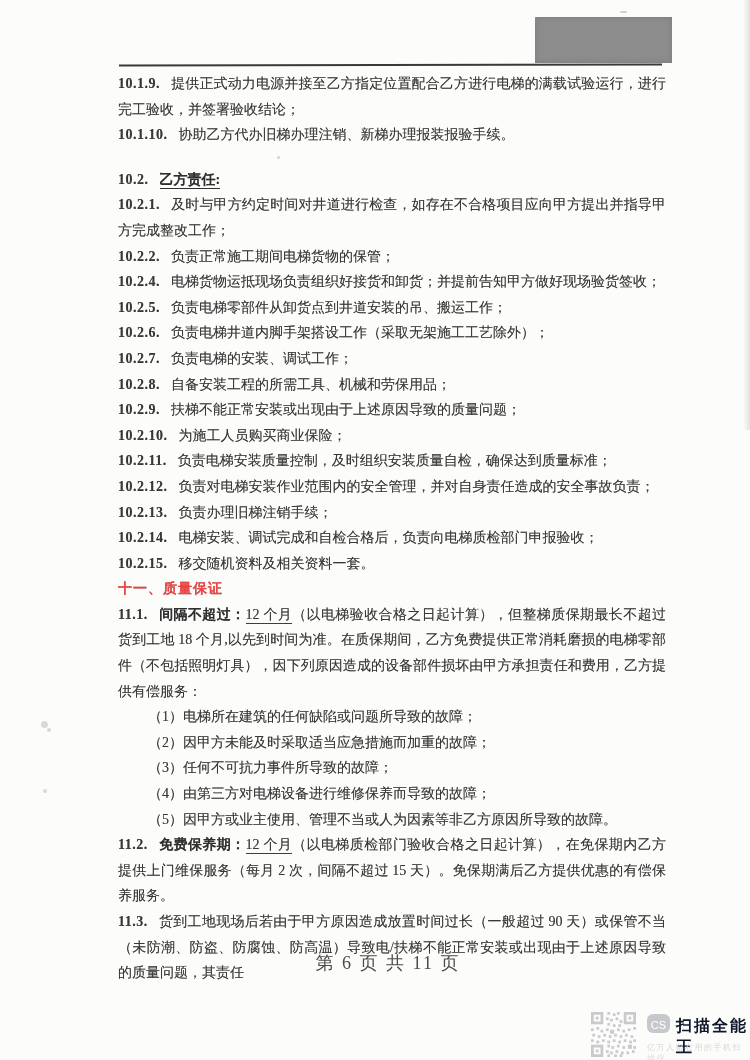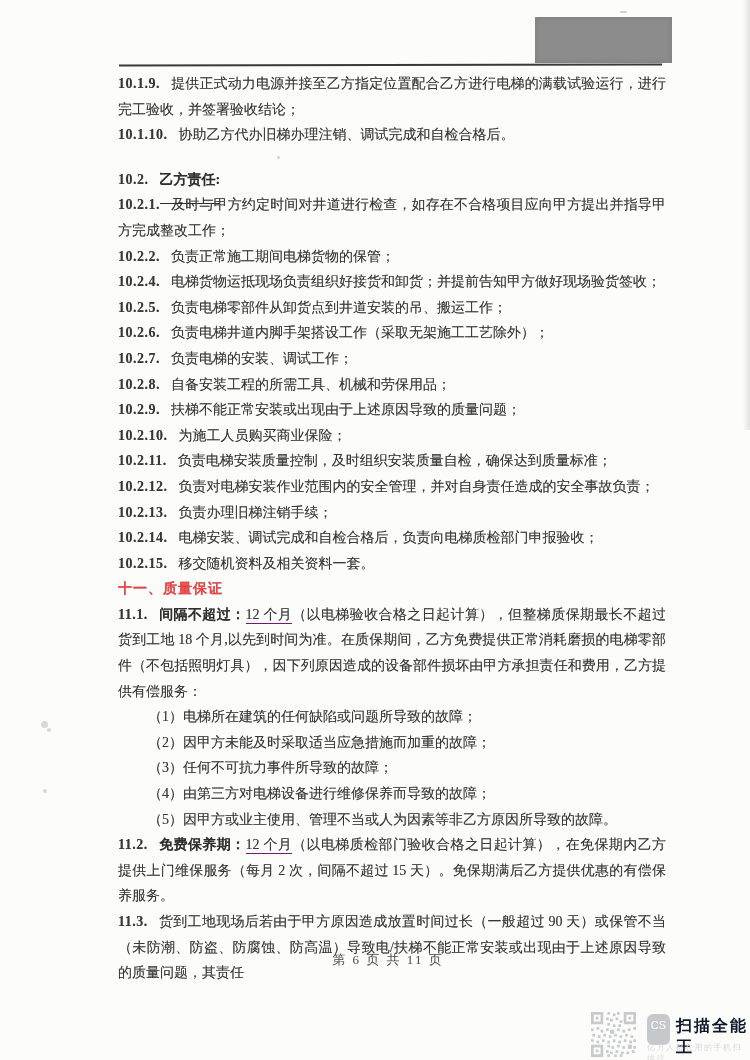--- a/index.html
+++ b/index.html
@@ -34,34 +34,34 @@
     text-align:justify;text-justify:inter-ideograph;
     text-shadow:0 0 .4px rgba(40,40,40,.45);
   }
   .content p{margin:0;}
   p.gap-top{margin-top:19px;}
   .num{margin-right:11px;letter-spacing:.5px;font-weight:bold;}
   .indent{ text-indent:30px;}
   .bold{font-weight:bold;color:#2e2e2e;}
   .bold-underline{
     font-weight:bold;color:#2e2e2e;
-    border-bottom:1.5px solid #2e2e2e;padding-bottom:16px;
+    border-bottom:1.5px solid #2e2e2e;padding-bottom:1px;
   }
   .underline{border-bottom:1px solid #701a75;padding-bottom:1px;}
   .heading{font-weight:bold;color:#ef4444;letter-spacing:1px;}
   .footer{
     position:absolute;left:0;top:951px;width:750px;padding-left:26px;
     box-sizing:border-box;text-align:center;
-    font-size:13px;letter-spacing:2px;color:#4a4a4a;
+    font-size:18px;letter-spacing:2px;color:#4a4a4a;
   }
   
   .watermark{position:absolute;left:590px;top:1012px;width:160px;height:48px;}
   .wm-qr{position:absolute;left:0;top:0;width:47px;height:45px;opacity:.62;}
   .wm-logo{
-    position:absolute;left:57px;top:2px;width:23px;height:31px;
+    position:absolute;left:57px;top:2px;width:23px;height:19px;
     background:#c6c9cc;border-radius:6px;color:#fff;
     font-family:"Liberation Sans","DejaVu Sans",sans-serif;
     font-size:11px;font-weight:normal;line-height:23px;text-align:center;
   }
   .wm-brand{
     position:absolute;left:86px;top:4px;
     font-size:16px;font-weight:bold;color:#0f172a;letter-spacing:2px;
     font-family:"Liberation Sans","DejaVu Sans",sans-serif;
   }
   .wm-tagline{
@@ -90,21 +90,21 @@
   <div class="speck s1"></div>
   <div class="speck s2"></div>
   <div class="speck s3"></div>
   <div class="speck s4"></div>
   <div class="speck s5"></div>
   <div class="speck s6"></div>
 
   <div class="content">
 
     <p><span class="num">10.1.9.</span><span>提供正式动力电源并接至乙方指定位置配合乙方进行电梯的满载试验运行，进行完工验收，并签署验收结论；</span></p>
-    <p><span class="num">10.1.10.</span><span>协助乙方代办旧梯办理注销、调试完成和自检合格后。</span></p>
+    <p><span class="num">10.1.10.</span><span>协助乙方代办旧梯办理注销、新梯办理报装报验手续。</span></p>
 
     <p class="gap-top"><span class="num">10.2.</span><span class="bold-underline">乙方责任:</span></p>
 
     <p><span class="num">10.2.1.</span><span>及时与甲方约定时间对井道进行检查，如存在不合格项目应向甲方提出并指导甲方完成整改工作；</span></p>
     <p><span class="num">10.2.2.</span><span>负责正常施工期间电梯货物的保管；</span></p>
     <p><span class="num">10.2.4.</span><span>电梯货物运抵现场负责组织好接货和卸货；并提前告知甲方做好现场验货签收；</span></p>
     <p><span class="num">10.2.5.</span><span>负责电梯零部件从卸货点到井道安装的吊、搬运工作；</span></p>
     <p><span class="num">10.2.6.</span><span>负责电梯井道内脚手架搭设工作（采取无架施工工艺除外）；</span></p>
     <p><span class="num">10.2.7.</span><span>负责电梯的安装、调试工作；</span></p>
     <p><span class="num">10.2.8.</span><span>自备安装工程的所需工具、机械和劳保用品；</span></p>

